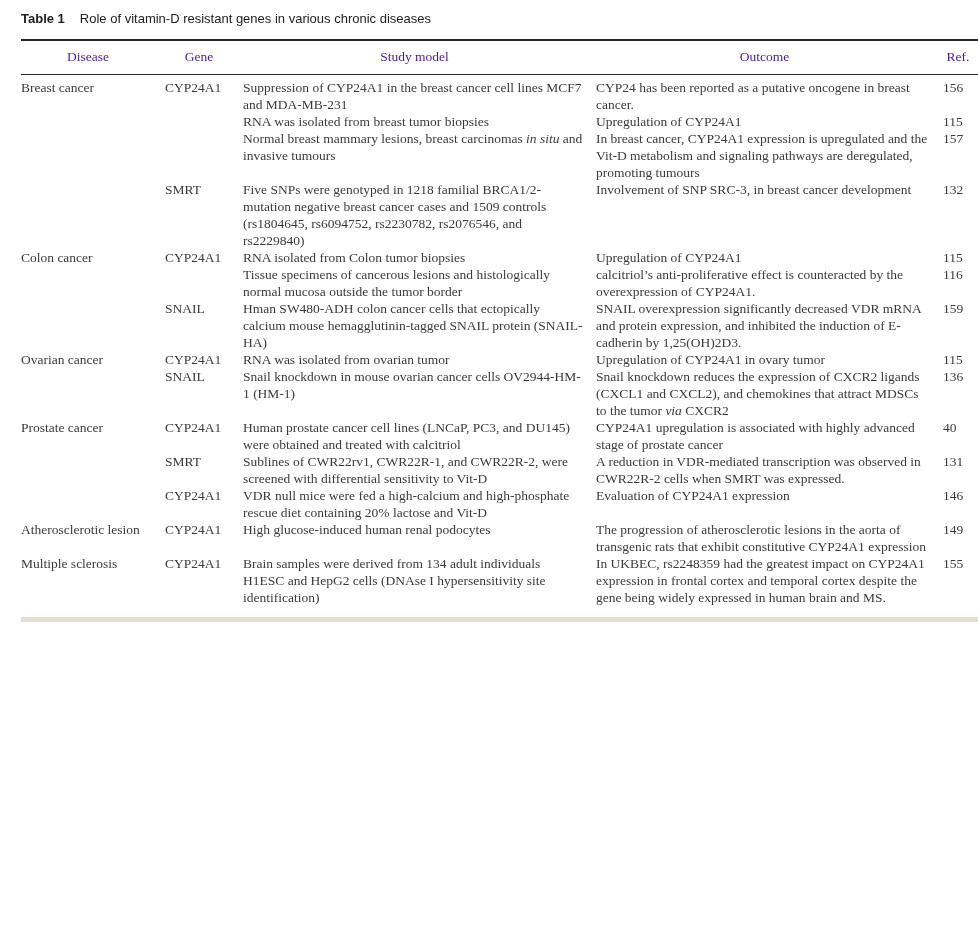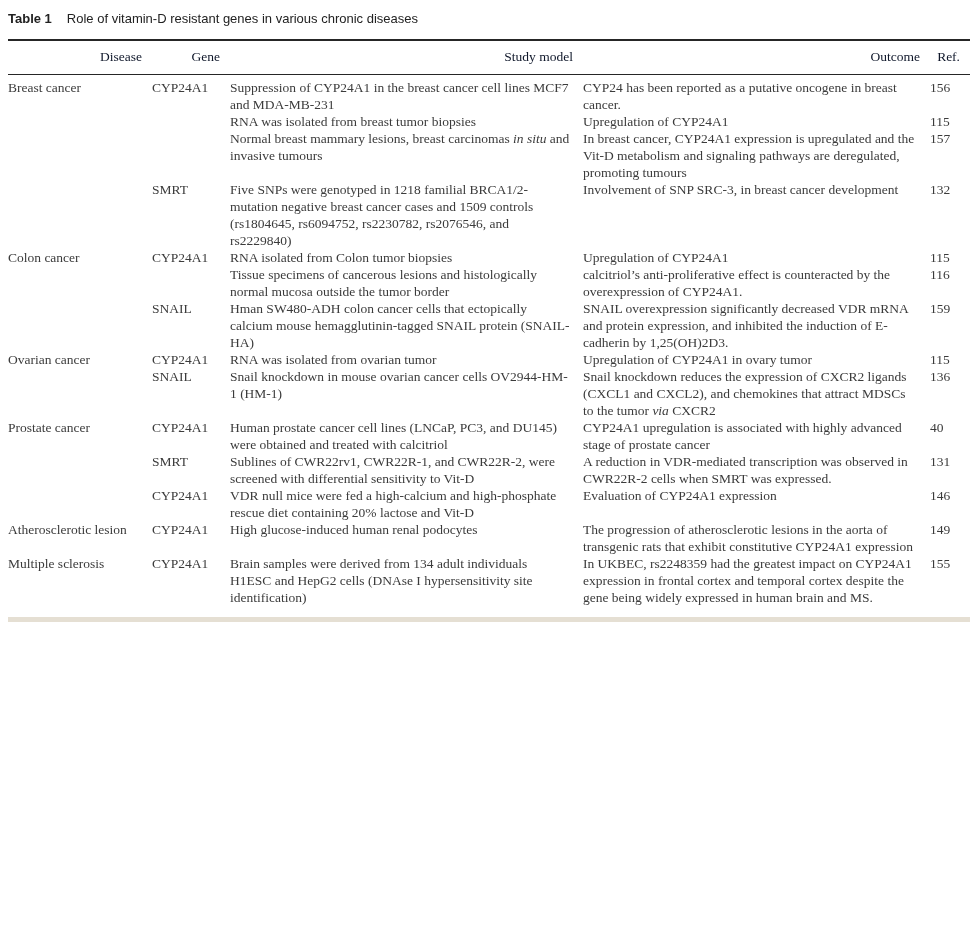--- a/index.html
+++ b/index.html
@@ -1,42 +1,42 @@
 <!DOCTYPE html>
 <html><head>
 <meta charset="utf-8">
 <style>
   html, body { margin: 0; padding: 0; background: #ffffff; }
   body {
     width: 978px; height: 928px; overflow: hidden;
     font-family: "Liberation Serif", "DejaVu Serif", serif;
   }
-  .page { padding: 6px 8px 0 8px; }
+  .page { padding: 6px 8px 0 8px; margin-left: 13px; }
 
   .caption {
     font-family: "Liberation Sans", "DejaVu Sans", sans-serif;
     font-size: 13px; color: #222222;
     padding: 5px 0 13px 0;
   }
   .cap-label { font-weight: bold; margin-right: 15px; }
 
   table.tbl {
     border-collapse: collapse; table-layout: fixed;
     width: 962px;
     border-top: 2.5px solid #262626;
   }
   .tbl col.c-disease { width: 144px; }
   .tbl col.c-gene    { width: 78px; }
   .tbl col.c-study   { width: 353px; }
   .tbl col.c-outcome { width: 347px; }
   .tbl col.c-ref     { width: 40px; }
 
   .tbl th {
-    text-align: right; font-weight: normal;
-    font-size: 13.5px; color: #0f172a;
+    text-align: center; font-weight: normal;
+    font-size: 13.5px; color: #4c1d95;
     padding: 8px 10px 9px 0;
     border-bottom: 1.5px solid #262626;
   }
   .tbl td {
     vertical-align: top;
     font-size: 13.5px; line-height: 17px; color: #3b3b3b;
     padding: 0 13px 0 0;
     overflow-wrap: break-word;
   }
   .tbl tbody tr:first-child td { padding-top: 4px; }

